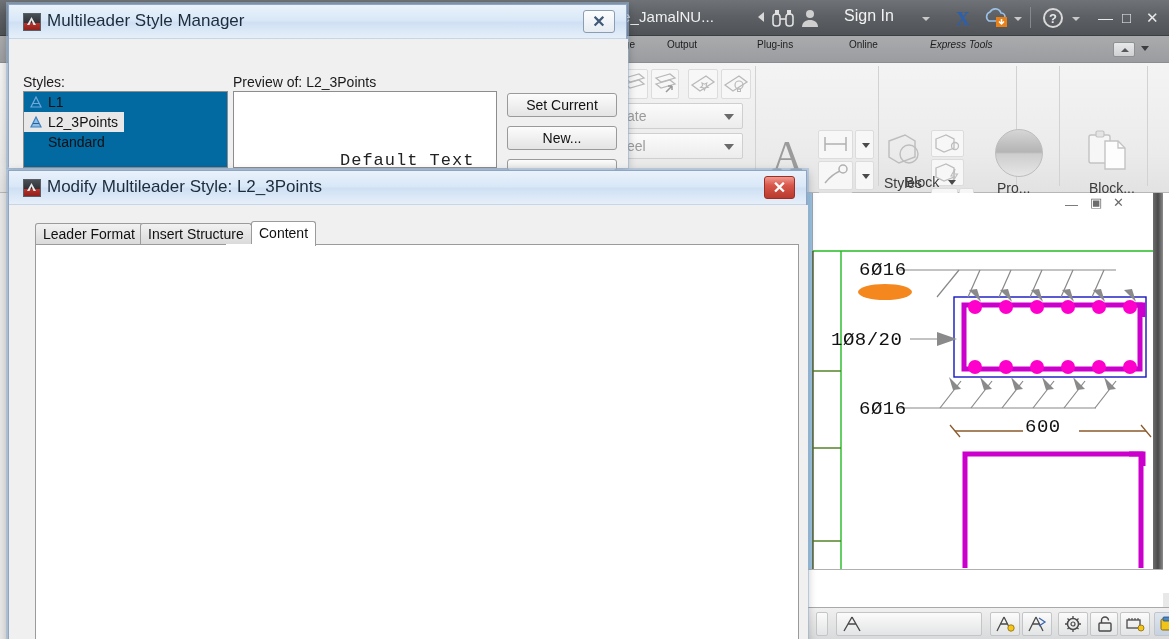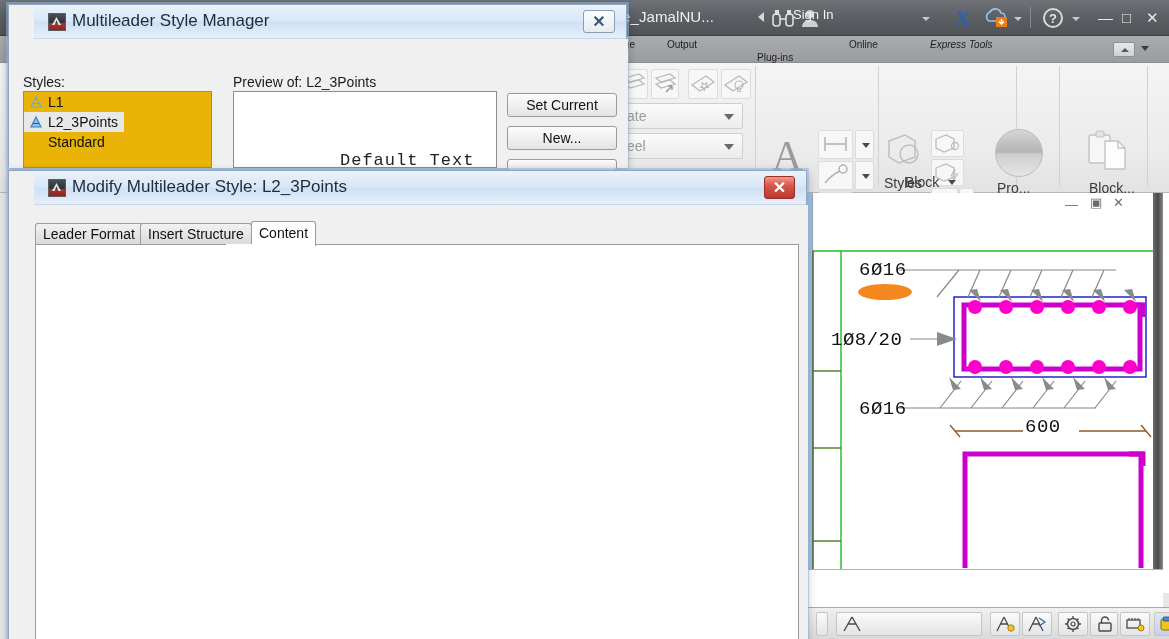--- a/index.html
+++ b/index.html
@@ -22,21 +22,21 @@
   .acad-title-doc {
     position: absolute; left: 622px; top: 8px;
     font-size: 15px; color: #f0f0f0; white-space: nowrap;
     letter-spacing: .1px;
   }
   .tb-arrow { position: absolute; left: 758px; top: 12px; width: 0; height: 0;
     border-top: 5px solid transparent; border-bottom: 5px solid transparent;
     border-right: 6px solid #d8d8d8; }
   .binoc-icon { position: absolute; left: 772px; top: 9px; width: 22px; height: 18px; }
   .person-icon { position: absolute; left: 800px; top: 8px; width: 20px; height: 20px; }
-  .signin-label { position: absolute; left: 793px; top: 7px; font-size: 13px; color: #f2f2f2; }
+  .signin-label { position: absolute; left: 844px; top: 7px; font-size: 16px; color: #f2f2f2; }
   .tb-smallcaret { position: absolute; top: 17px; width: 0; height: 0;
     border-left: 4px solid transparent; border-right: 4px solid transparent;
     border-top: 4px solid #c9c9c9; }
   .x-badge { position: absolute; left: 956px; top: 8px; font-size: 19px; font-weight: bold;
     color: #2b5fb0; font-family: "Liberation Serif", serif; }
   .lock-badge { position: absolute; left: 986px; top: 7px; width: 22px; height: 21px; }
   .tb-divider { position: absolute; top: 7px; width: 1px; height: 21px; background: #86898c; }
   .help-circle {
     position: absolute; left: 1043px; top: 8px; width: 20px; height: 20px;
     border-radius: 50%; border: 2px solid #d9d9d9; color: #e8e8e8;
@@ -110,21 +110,20 @@
   .sb-cell {
     position: absolute; top: 4px; height: 24px; border: 1px solid #c3c5c7; border-radius: 2px;
     background: linear-gradient(180deg,#fbfbfb,#e3e4e5);
   }
 
   
   .dlg { position: absolute; background: #f0f0f0; }
   .dlg-frame {
     border: 1px solid #8ea6c4;
     box-shadow: 0 0 0 2px rgba(150,180,215,.55), 0 3px 9px rgba(0,0,0,.30);
-    padding-left: 25px;
   }
   .dlg-titlebar {
     position: relative; height: 34px;
     background: linear-gradient(180deg,#eaf2fb 0%,#d8e7f7 48%,#cfe0f4 52%,#e5eff9 100%);
     border-bottom: 1px solid #c6d6e8;
   }
   .dlg-title {
     position: absolute; left: 38px; top: 6px; font-size: 17px; color: #1d2c3c;
     font-family: "Liberation Sans", sans-serif; white-space: nowrap;
   }
@@ -150,22 +149,22 @@
   }
   .x-glyph { position: absolute; inset: 0; display: flex; align-items: center; justify-content: center;
     font-size: 16px; font-weight: bold; font-family: "Liberation Sans", sans-serif; }
 
   
   #dlg-mlsm { left: 8px; top: 4px; width: 619px; height: 163px; }
   .mlsm-body { position: absolute; left: 0; top: 34px; width: 619px; height: 129px; background: #f0f0f0; }
   .mlsm-curstyle { position: absolute; left: 14px; top: 14px; font-size: 14px; color: #1a1a1a; white-space: nowrap; }
   .mlsm-lbl { position: absolute; font-size: 14px; color: #1a1a1a; white-space: nowrap; }
   .mlsm-listbox {
-    position: absolute; left: 14px; top: 52px; width: 189px; height: 77px;
-    background: #eab308; border: 1px solid #8d8d8d;
+    position: absolute; left: 14px; top: 52px; width: 205px; height: 77px;
+    background: #0369a1; border: 1px solid #8d8d8d;
   }
   .mlsm-item { position: relative; height: 20px; padding-left: 24px; font-size: 14px;
     color: #111; line-height: 20px; white-space: nowrap; }
   .mlsm-item.sel { display: inline-block; background: #e8e8e8; padding-right: 6px; }
   .mlsm-item-wrap { height: 20px; }
   .tri-icon { position: absolute; left: 6px; top: 4px; width: 12px; height: 12px; }
   .mlsm-preview {
     position: absolute; left: 224px; top: 52px; width: 264px; height: 77px;
     background: #ffffff; border: 1px solid #8d8d8d; overflow: hidden;
   }
@@ -304,21 +303,21 @@
       <div class="help-circle">?</div>
       <div class="tb-smallcaret" style="left:1072px;"></div>
       <div class="win-btn" style="left:1098px;">—</div>
       <div class="win-btn" style="left:1122px;">□</div>
       <div class="win-btn" style="left:1146px;">✕</div>
     </div>
 
     <div class="acad-ribbon-tabs">
       <div class="rtab" style="left:624px;">ge</div>
       <div class="rtab" style="left:667px;">Output</div>
-      <div class="rtab" style="left:757px;margin-top:13px;">Plug-ins</div>
+      <div class="rtab" style="left:757px;">Plug-ins</div>
       <div class="rtab" style="left:849px;">Online</div>
       <div class="rtab" style="left:930px;font-style:italic;">Express Tools</div>
       <div class="ribbon-minbox"></div>
       <div class="ribbon-mincaret"></div>
     </div>
 
     <div class="acad-ribbon-panels">
 
       <div class="icon-box" style="left:620px; top:6px; width:28px; height:30px;">
         <svg width="26" height="28" viewBox="0 0 26 28">

